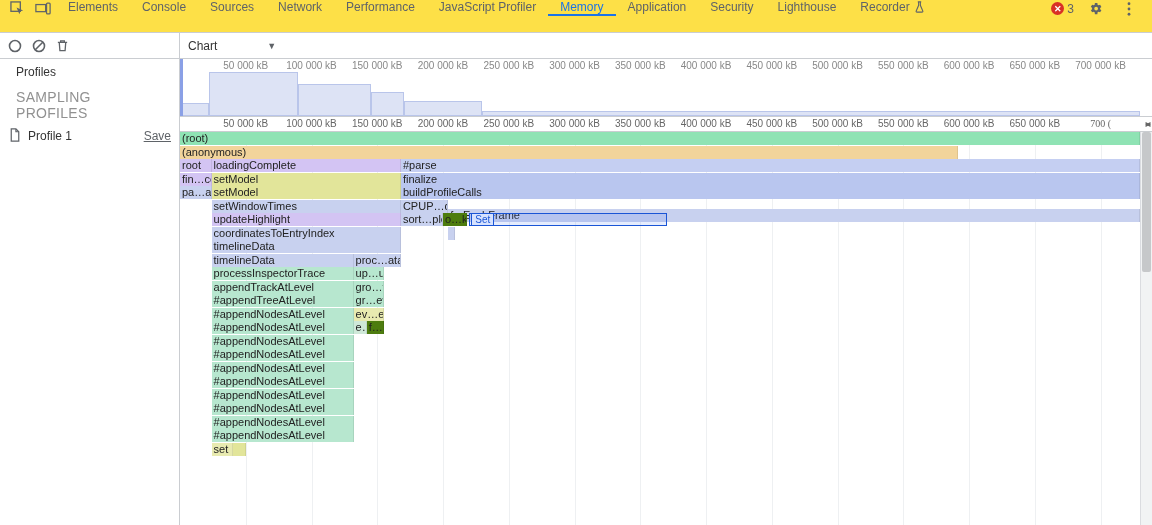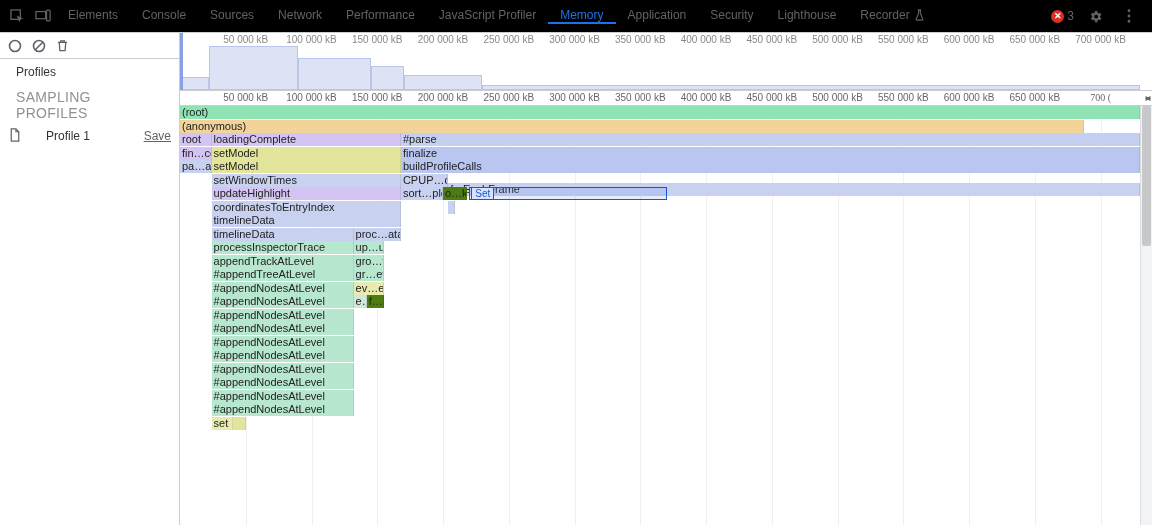--- a/index.html
+++ b/index.html
@@ -1,32 +1,32 @@
 <!DOCTYPE html>
 <html><head>
 <meta charset="utf-8">
 <style>
   html,body{margin:0;padding:0;font-family:"Segoe UI",Arial,sans-serif;font-size:12px;color:#333;background:#fff;width:1152px;height:525px;overflow:hidden}
   *{box-sizing:border-box}
   
-  .tabs{height:27px;background:#000000;border-bottom:1px solid #cacdd1;display:flex;align-items:center;padding:16px 4px;position:relative}
+  .tabs{height:27px;background:#fde047;border-bottom:1px solid #cacdd1;display:flex;align-items:flex-end;padding:16px 4px;position:relative}
   .tab{padding:0 12px;display:flex;align-items:center;color:#5f6368;cursor:default;border-bottom:2px solid transparent}
   .tab.active{color:#1a73e8;border-bottom-color:#1a73e8}
   .tabs .icon-btn{width:26px;display:flex;align-items:center;justify-content:center;color:#5f6368}
   .tabs .right{margin-left:auto;display:flex;align-items:center;gap:8px;padding-right:6px}
   .err-badge{display:flex;align-items:center;gap:3px;color:#5f6368}
   .err-dot{width:13px;height:13px;border-radius:50%;background:#d93025;color:#fff;font-size:9px;display:flex;align-items:center;justify-content:center;font-weight:bold}
   svg{display:block}
   
   .main{display:flex;height:498px}
   .side{width:180px;border-right:1px solid #cacdd1;display:flex;flex-direction:column}
   .side-toolbar{height:26px;border-bottom:1px solid #cacdd1;display:flex;align-items:center;gap:10px;padding:0 8px;color:#5f6368}
   .side-label{padding:6px 16px;color:#333}
   .side-sect{padding:4px 16px;color:#919191;font-size:14px;letter-spacing:.3px}
-  .profile-item{display:flex;align-items:center;padding:3px 8px;gap:24px}
+  .profile-item{display:flex;align-items:center;padding:3px 8px;gap:6px}
   .profile-item .save{margin-left:auto;color:#5f6368;text-decoration:underline;cursor:pointer}
   
   .pane{flex:1;display:flex;flex-direction:column;min-width:0}
   .pane-toolbar{height:26px;border-bottom:1px solid #cacdd1;display:flex;align-items:center;padding:0 8px;gap:40px}
   .select{display:flex;align-items:center;gap:50px;color:#333}
   .select .caret{font-size:9px;color:#5f6368}
   
   .overview{height:58px;position:relative;border-bottom:1px solid #cacdd1}
   .ruler{height:14px;position:relative;font-size:10px;color:#888}
   .ruler span{position:absolute;top:1px;transform:translateX(-50%)}
@@ -133,20 +133,26 @@
             <path d="M3 1h5l3 3v10H3z"></path>
             <path d="M8 1v3h3"></path>
           </svg>
         </span>
       <span>Profile 1</span>
       <span class="save">Save</span>
     </div>
   </div>
 
   <div class="pane">
+    <div class="pane-toolbar">
+      <div class="select">
+        <span>Chart</span>
+        <span class="caret">▼</span>
+      </div>
+    </div>
 
     <div class="overview">
       <div class="ruler" id="ruler-top">
           <span style="left: 65.7534px;">50 000 kB</span>
           <span style="left: 131.507px;">100 000 kB</span>
           <span style="left: 197.26px;">150 000 kB</span>
           <span style="left: 263.014px;">200 000 kB</span>
           <span style="left: 328.767px;">250 000 kB</span>
           <span style="left: 394.521px;">300 000 kB</span>
           <span style="left: 460.274px;">350 000 kB</span>
@@ -200,21 +206,21 @@
           <div class="gridline" style="left: 394.521px;"></div>
           <div class="gridline" style="left: 460.274px;"></div>
           <div class="gridline" style="left: 526.027px;"></div>
           <div class="gridline" style="left: 591.781px;"></div>
           <div class="gridline" style="left: 657.534px;"></div>
           <div class="gridline" style="left: 723.288px;"></div>
           <div class="gridline" style="left: 789.041px;"></div>
           <div class="gridline" style="left: 854.795px;"></div>
           <div class="gridline" style="left: 920.548px;"></div>
           <div class="bar c0" style="left: 0px; width: 960px; top: 0px;">(root)</div>
-          <div class="bar c1" style="left: 0px; width: 904px; top: 13.5px;">(anonymous)</div>
+          <div class="bar c1" style="left: 0px; width: 778px; top: 13.5px;">(anonymous)</div>
           <div class="bar c2" style="left: 0px; width: 31.5616px; top: 27px;">root</div>
           <div class="bar c2" style="left: 31.5616px; width: 189.37px; top: 27px;">loadingComplete</div>
           <div class="bar c3" style="left: 220.932px; width: 739.068px; top: 27px;">#parse</div>
           <div class="bar c2" style="left: 0px; width: 31.5616px; top: 40.5px;">fin…ce</div>
           <div class="bar c4" style="left: 31.5616px; width: 189.37px; top: 40.5px;">setModel</div>
           <div class="bar c5" style="left: 220.932px; width: 739.068px; top: 40.5px;">finalize</div>
           <div class="bar c6" style="left: 0px; width: 31.5616px; top: 54px;">pa…at</div>
           <div class="bar c4" style="left: 31.5616px; width: 189.37px; top: 54px;">setModel</div>
           <div class="bar c5" style="left: 220.932px; width: 739.068px; top: 54px;">buildProfileCalls</div>
           <div class="bar c6" style="left: 31.5616px; width: 189.37px; top: 67.5px;">setWindowTimes</div>

